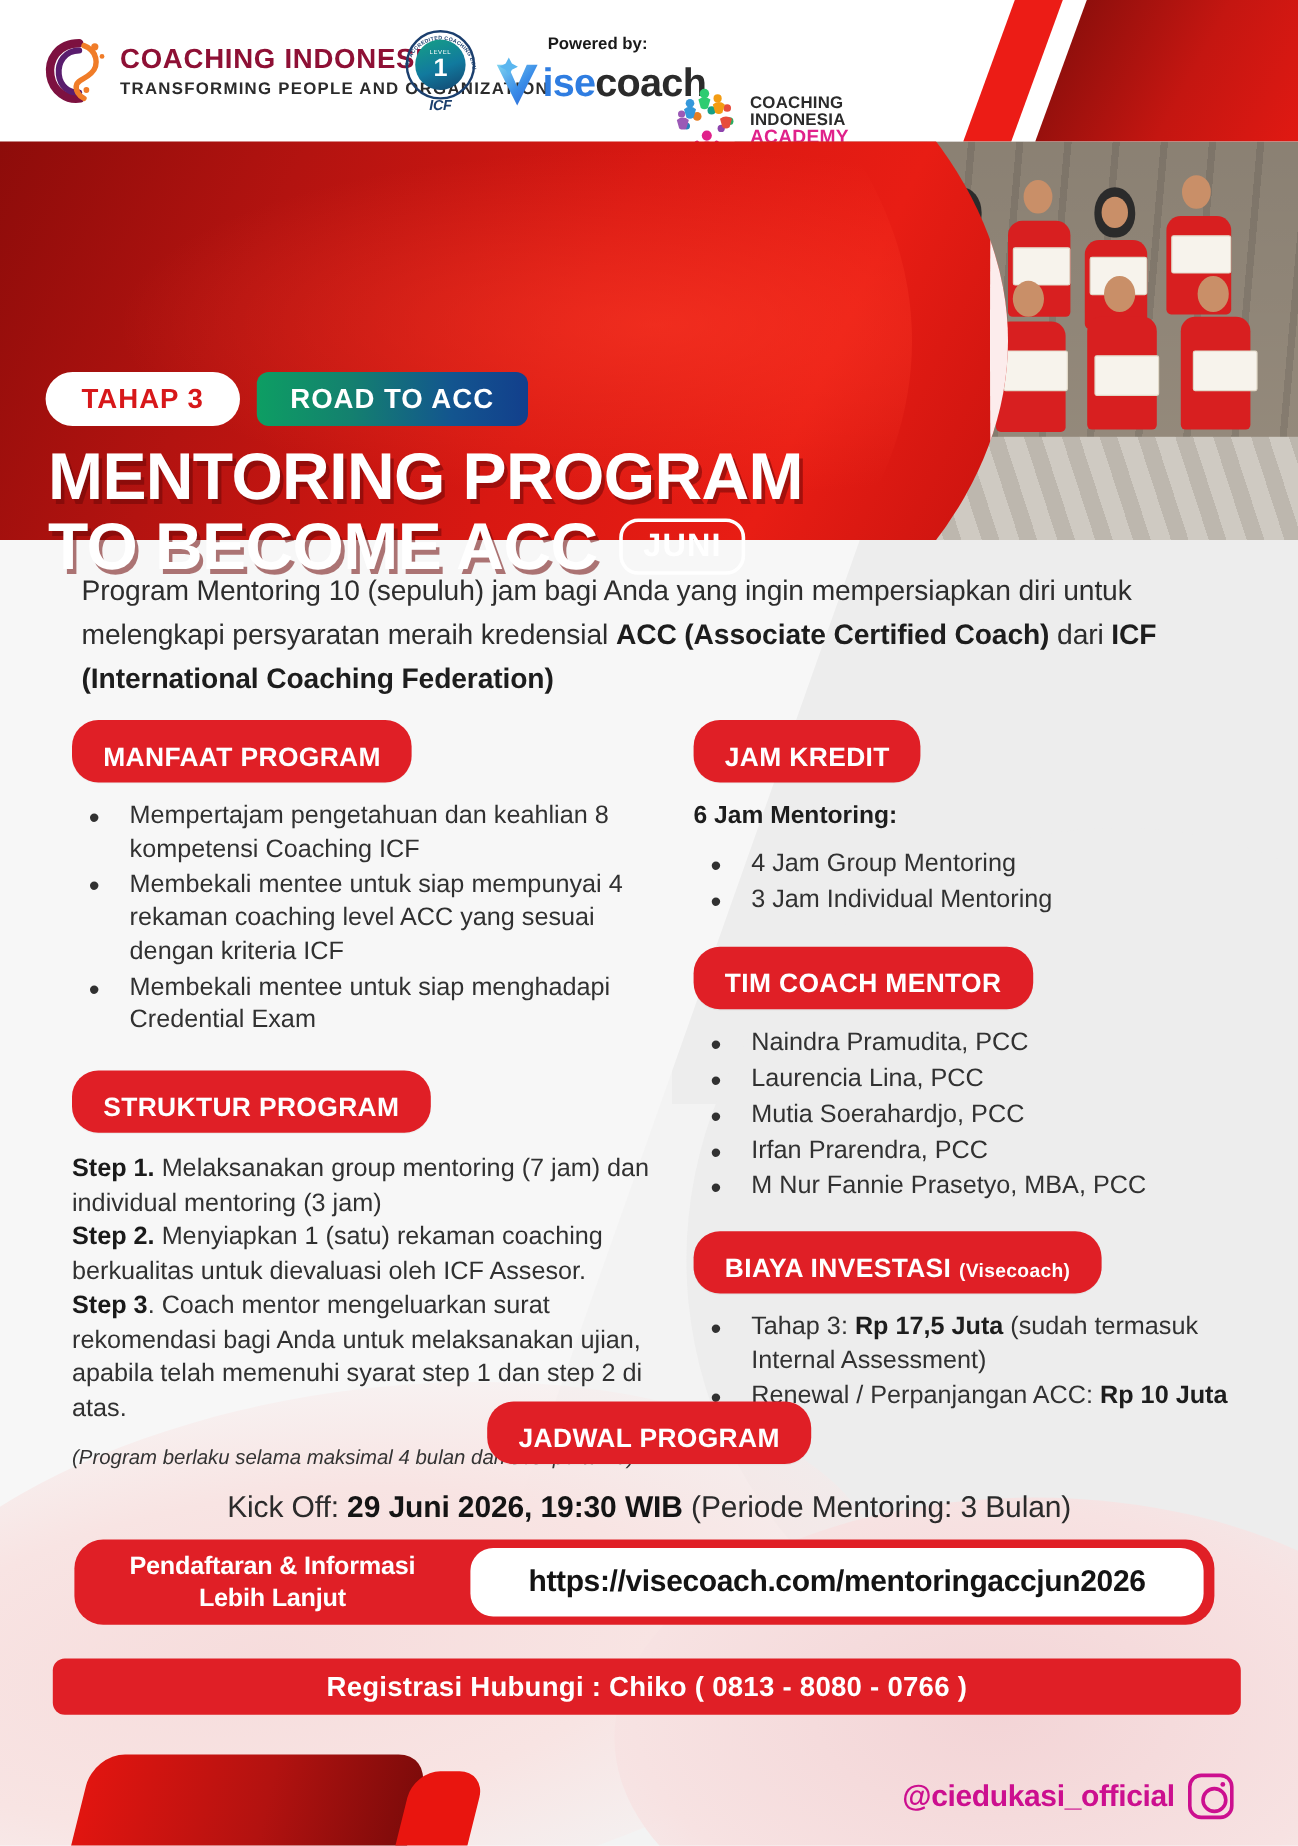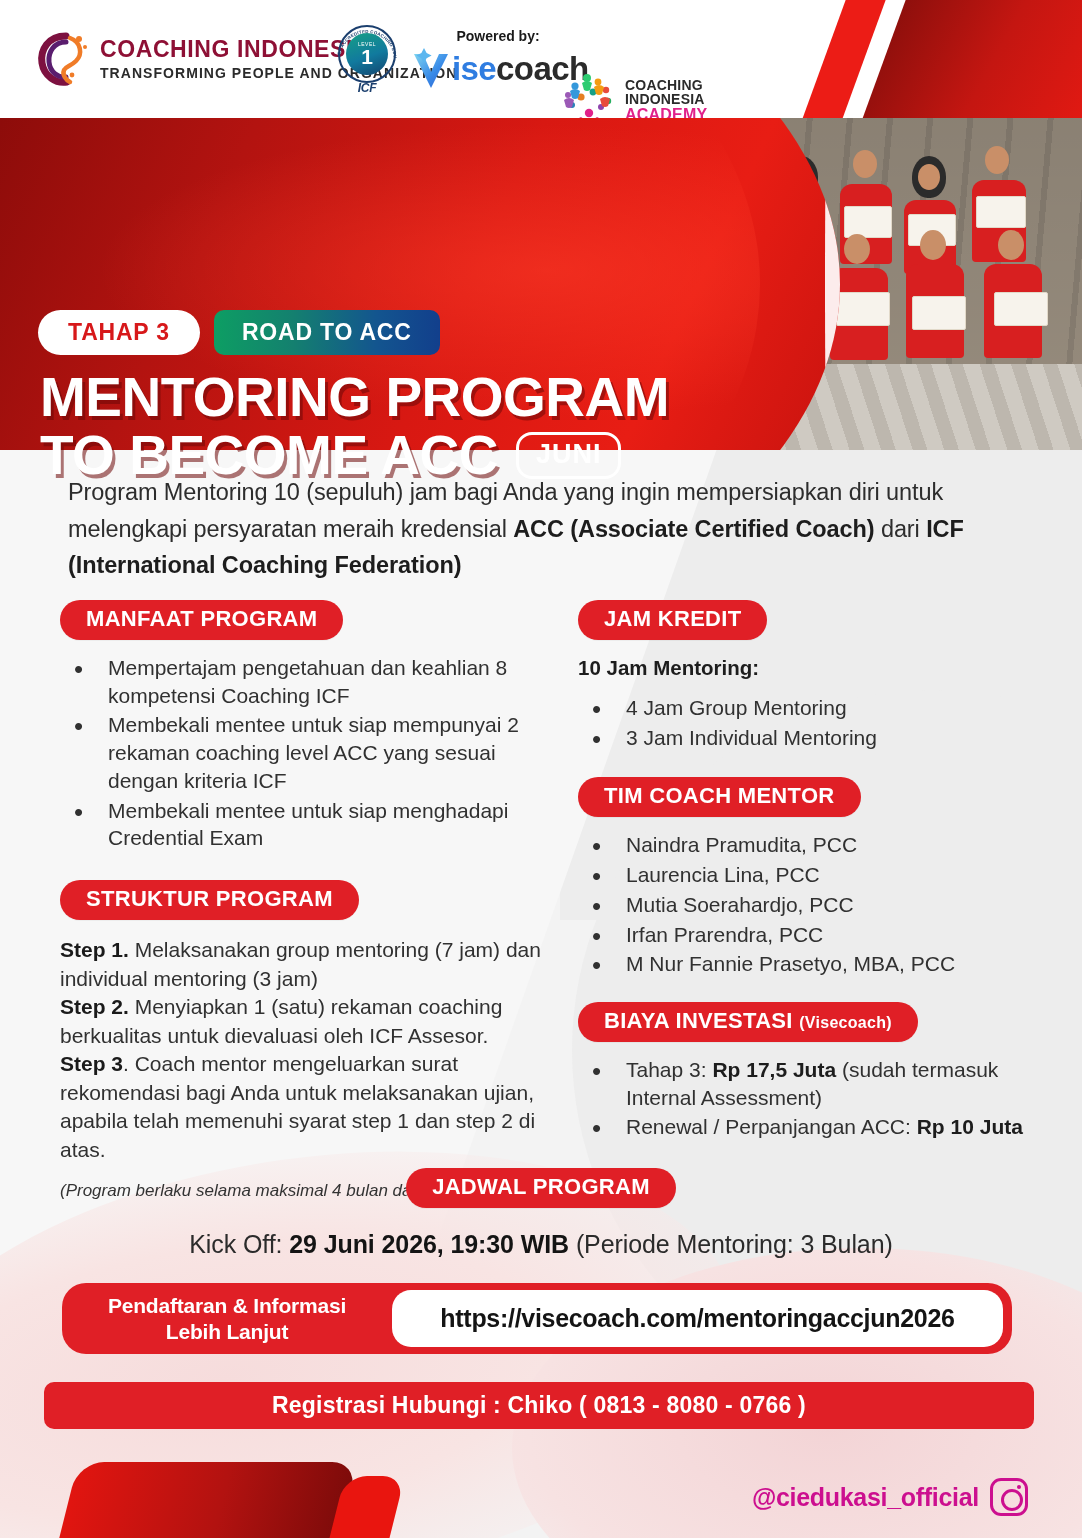--- a/index.html
+++ b/index.html
@@ -167,21 +167,21 @@
     font-size:23.5px; line-height:1.56; color:#2d2d2d; letter-spacing:-0.1px;
   }
   .intro b { font-weight:700; color:#1d1d1d; }
 
   .col-left  { position:absolute; left:60px; top:600px; width:500px; }
   .col-right { position:absolute; left:578px; top:600px; width:460px; }
 
   .pill {
     display:inline-block; background:#e01f26; color:#fff;
     font-size:22px; font-weight:800; letter-spacing:.3px;
-    padding:8px 26px 10px; border-radius:22px; line-height:1;
+    padding:20px 26px 10px; border-radius:22px; line-height:1;
     box-shadow:0 1px 0 rgba(0,0,0,0.04);
   }
   .pill .paren { font-size:16px; font-weight:700; }
 
   ul.bullets { list-style:none; margin:14px 0 0 0; }
   ul.bullets li {
     position:relative; padding-left:48px; margin-bottom:2px;
     font-size:21px; line-height:1.32; color:#313131;
   }
   ul.bullets li::before {
@@ -443,37 +443,37 @@
 </div>
 
 <div class="intro">
   <span>Program Mentoring 10 (sepuluh) jam bagi Anda yang ingin mempersiapkan diri untuk melengkapi persyaratan meraih kredensial </span><b>ACC (Associate Certified Coach)</b><span> dari </span><b>ICF (International Coaching Federation)</b>
 </div>
 
 <div class="col-left">
   <div class="pill">MANFAAT PROGRAM</div>
   <ul class="bullets">
     <li>Mempertajam pengetahuan dan keahlian 8 kompetensi Coaching ICF</li>
-    <li>Membekali mentee untuk siap mempunyai 2 rekaman coaching level ACC yang sesuai dengan kriteria ICF</li>
+    <li>Membekali mentee untuk siap mempunyai 4 rekaman coaching level ACC yang sesuai dengan kriteria ICF</li>
     <li>Membekali mentee untuk siap menghadapi Credential Exam</li>
   </ul>
 
   <div style="height:26px"></div>
   <div class="pill">STRUKTUR PROGRAM</div>
   <div class="steps">
     <b>Step 1.</b><span> Melaksanakan group mentoring (7 jam) dan individual mentoring (3 jam)</span><br>
     <b>Step 2.</b><span> Menyiapkan 1 (satu) rekaman coaching berkualitas untuk dievaluasi oleh ICF Assesor.</span><br>
     <b>Step 3</b><span>. Coach mentor mengeluarkan surat rekomendasi bagi Anda untuk melaksanakan ujian, apabila telah memenuhi syarat step 1 dan step 2 di atas.</span>
   </div>
   <div class="note">(Program berlaku selama maksimal 4 bulan dari sesi pertama)</div>
 </div>
 
 <div class="col-right">
   <div class="pill">JAM KREDIT</div>
-  <div class="sub-strong">10 Jam Mentoring:</div>
+  <div class="sub-strong">6 Jam Mentoring:</div>
   <ul class="bullets">
     <li>4 Jam Group Mentoring</li>
     <li>3 Jam Individual Mentoring</li>
   </ul>
 
   <div style="height:24px"></div>
   <div class="pill">TIM COACH MENTOR</div>
   <ul class="bullets">
     <li>Naindra Pramudita, PCC</li>
     <li>Laurencia Lina, PCC</li>

